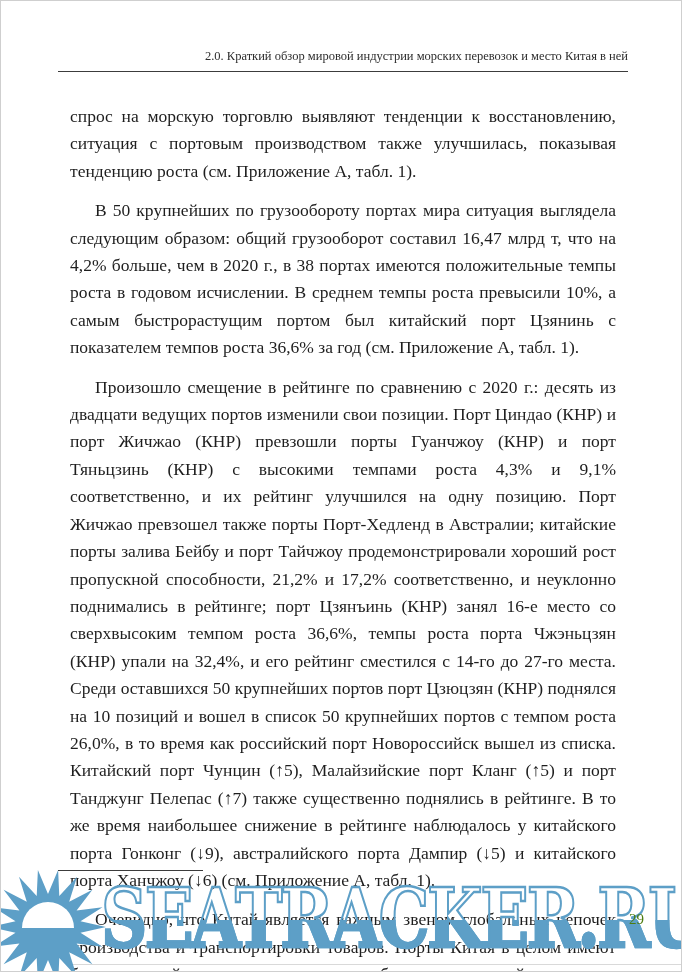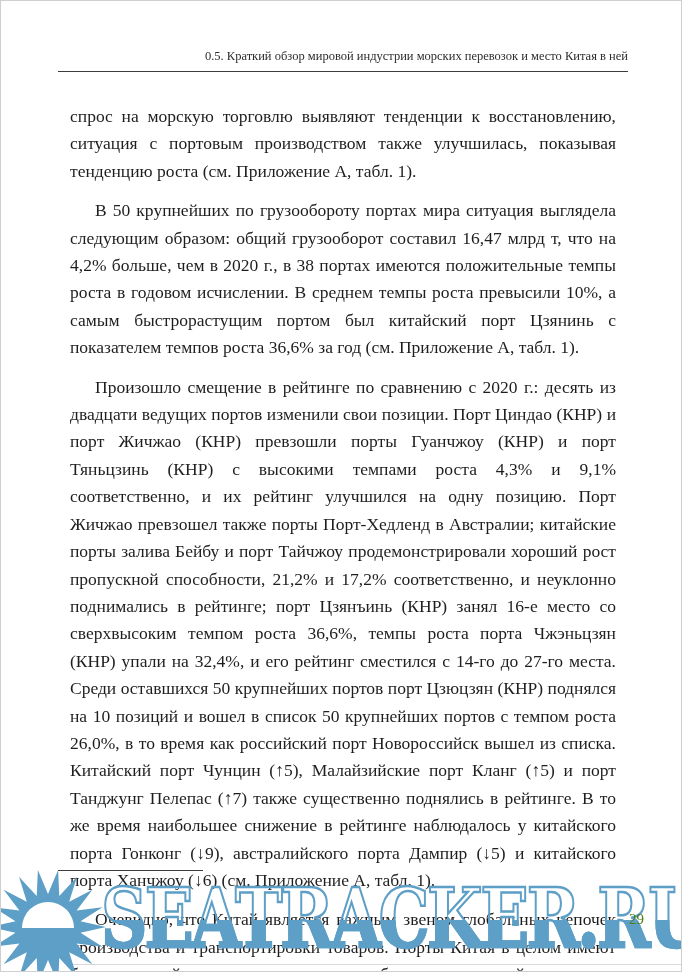--- a/index.html
+++ b/index.html
@@ -56,21 +56,21 @@
   .scan-edge-line{
     position:absolute;left:70px;right:0;top:963px;height:0;
     border-top:1px solid #d9d9d9;z-index:1;
   }
 </style>
 </head>
 <body>
 
 <div class="page">
 
-  <div class="running-head">0.5.  Краткий обзор мировой индустрии морских перевозок и место Китая в ней</div>
+  <div class="running-head">2.0.  Краткий обзор мировой индустрии морских перевозок и место Китая в ней</div>
 
   <div class="body-text">
     <p class="para">спрос на морскую торговлю выявляют тенденции к восстановлению, ситуация с портовым производством также улучшилась, показывая тенденцию роста (см. Приложение А, табл. 1).</p>
     <p class="para indent">В 50 крупнейших по грузообороту портах мира ситуация выглядела следующим образом: общий грузооборот составил 16,47 млрд т, что на 4,2% больше, чем в 2020 г., в 38 портах имеются положительные темпы роста в годовом исчислении. В среднем темпы роста превысили 10%, а самым быстрорастущим портом был китайский порт Цзянинь с показателем темпов роста 36,6% за год (см. Приложение А, табл. 1).</p>
     <p class="para indent">Произошло смещение в рейтинге по сравнению с 2020 г.: десять из двадцати ведущих портов изменили свои позиции. Порт Циндао (КНР) и порт Жичжао (КНР) превзошли порты Гуанчжоу (КНР) и порт Тяньцзинь (КНР) с высокими темпами роста 4,3% и 9,1% соответственно, и их рейтинг улучшился на одну позицию. Порт Жичжао превзошел также порты Порт-Хедленд в Австралии; китайские порты залива Бейбу и порт Тайчжоу продемонстрировали хороший рост пропускной способности, 21,2% и 17,2% соответственно, и неуклонно поднимались в рейтинге; порт Цзянъинь (КНР) занял 16-е место со сверхвысоким темпом роста 36,6%, темпы роста порта Чжэньцзян (КНР) упали на 32,4%, и его рейтинг сместился с 14-го до 27-го места. Среди оставшихся 50 крупнейших портов порт Цзюцзян (КНР) поднялся на 10 позиций и вошел в список 50 крупнейших портов с темпом роста 26,0%, в то время как российский порт Новороссийск вышел из списка. Китайский порт Чунцин (↑5), Малайзийские порт Кланг (↑5) и порт Танджунг Пелепас (↑7) также существенно поднялись в рейтинге. В то же время наибольшее снижение в рейтинге наблюдалось у китайского порта Гонконг (↓9), австралийского порта Дампир (↓5) и китайского порта Ханчжоу (↓6) (см. Приложение А, табл. 1).</p>
     <p class="para indent">Очевидно, что Китай является важным звеном глобальных цепочек производства и транспортировки товаров. Порты Китая в целом имеют более высокий уровень портового грузооборота, на который приходится 28 из 50 входящих в рейтинг крупнейших портов по этому показателю (включая Гонконг), а остальные порты в списке расположены в Австралии (3 порта), Бразилии (2 порта), Южной Корее (4 порта), США (4 порта) и др.; среди 20 крупнейших портов 16 принадлежат Китаю, а пять китайских портов в Нинбо, Чжоушань, Шанхай, Таншань, Циндао и Гуанчжоу прочно входят в первую пятерку (см. Приложение А, табл. 1).</p>
 
   </div>
 
   <div class="footnote">

